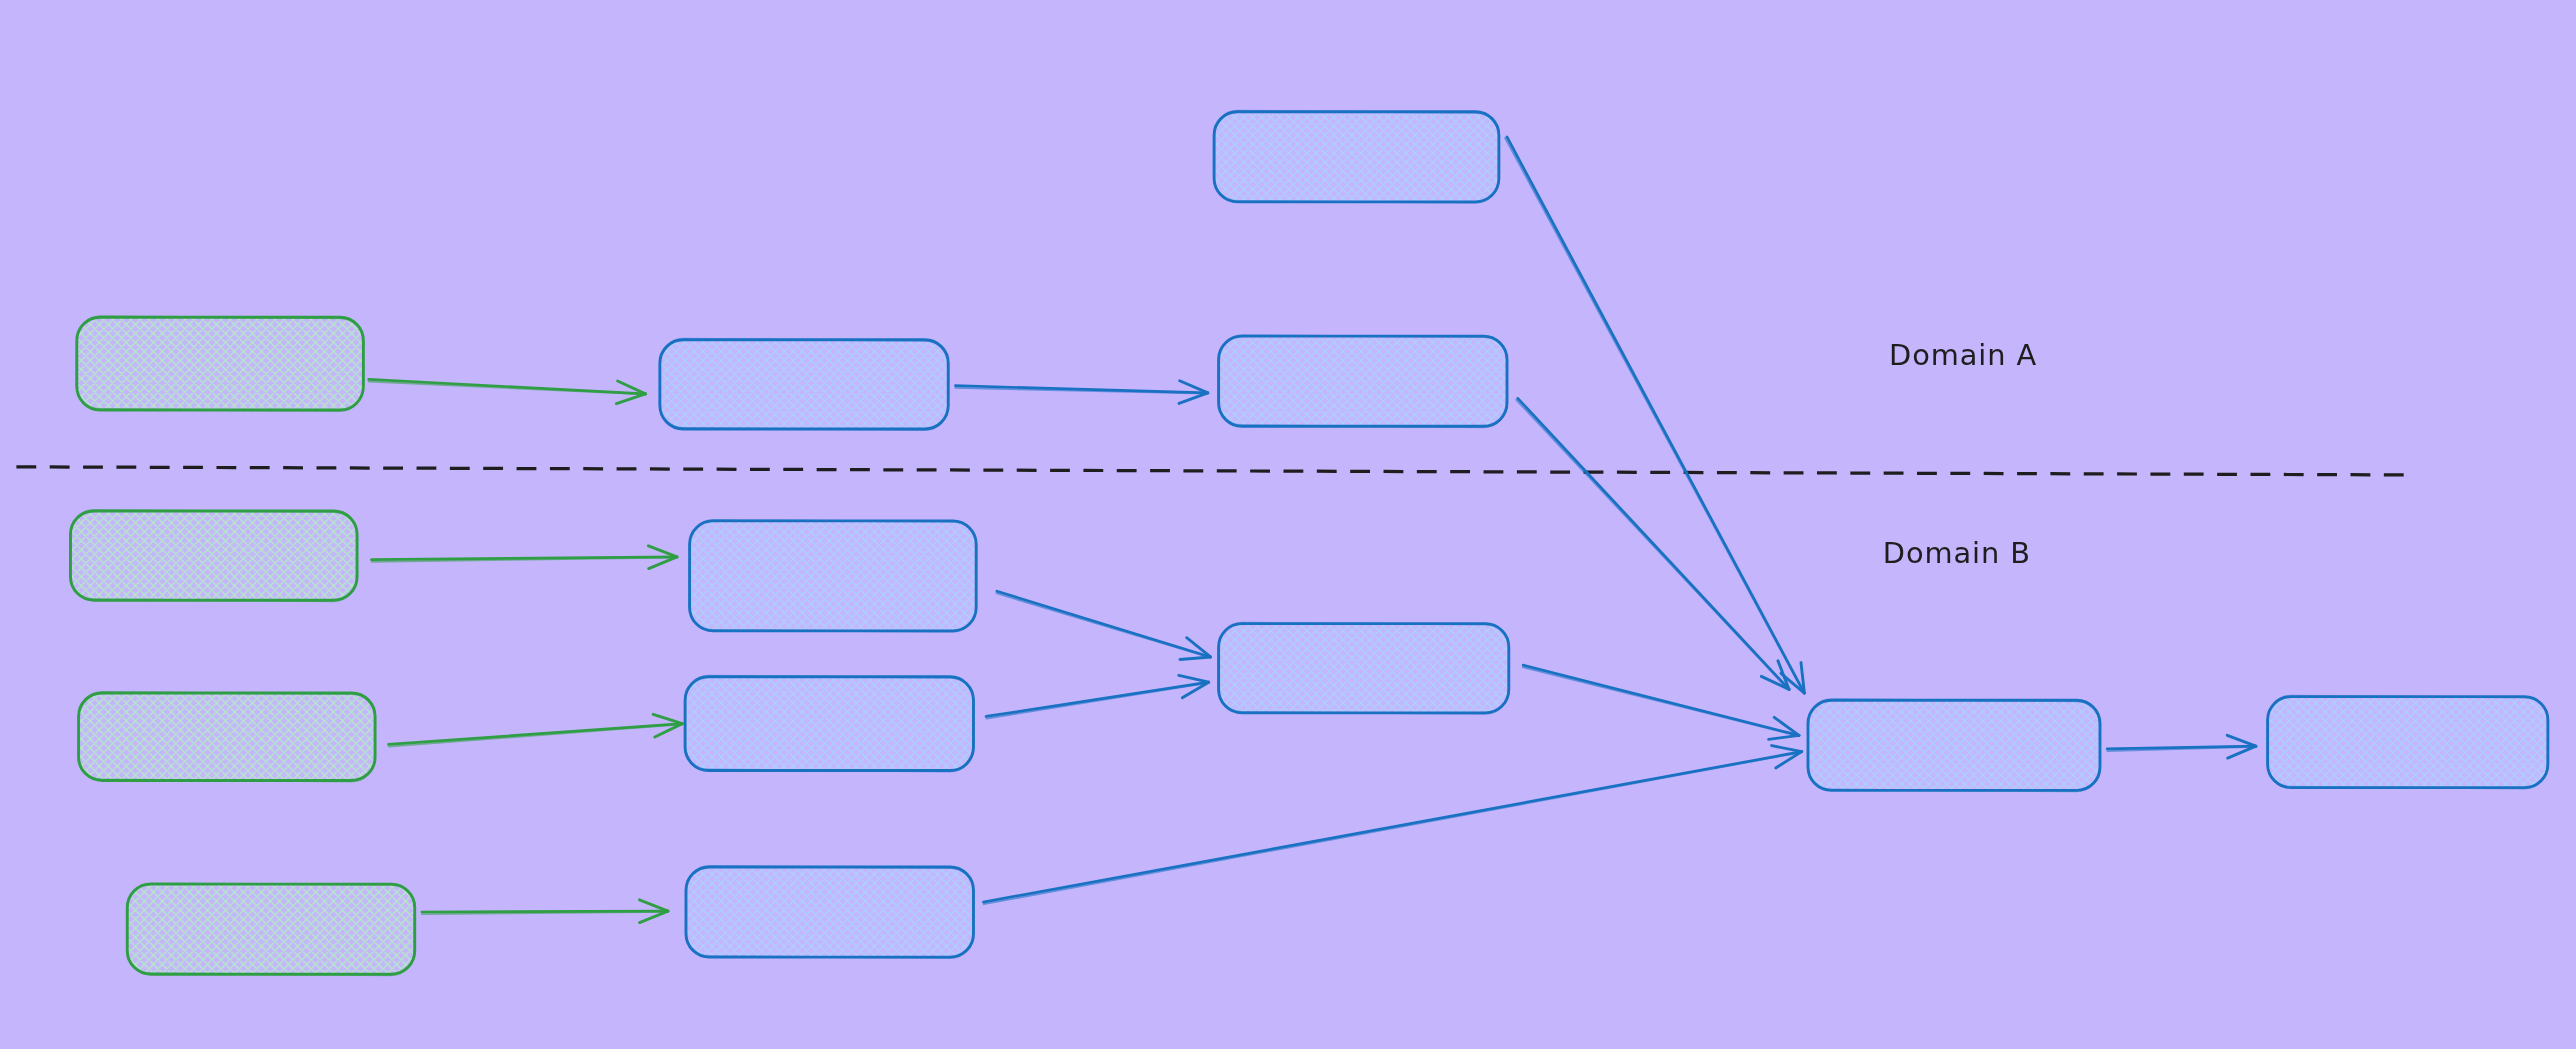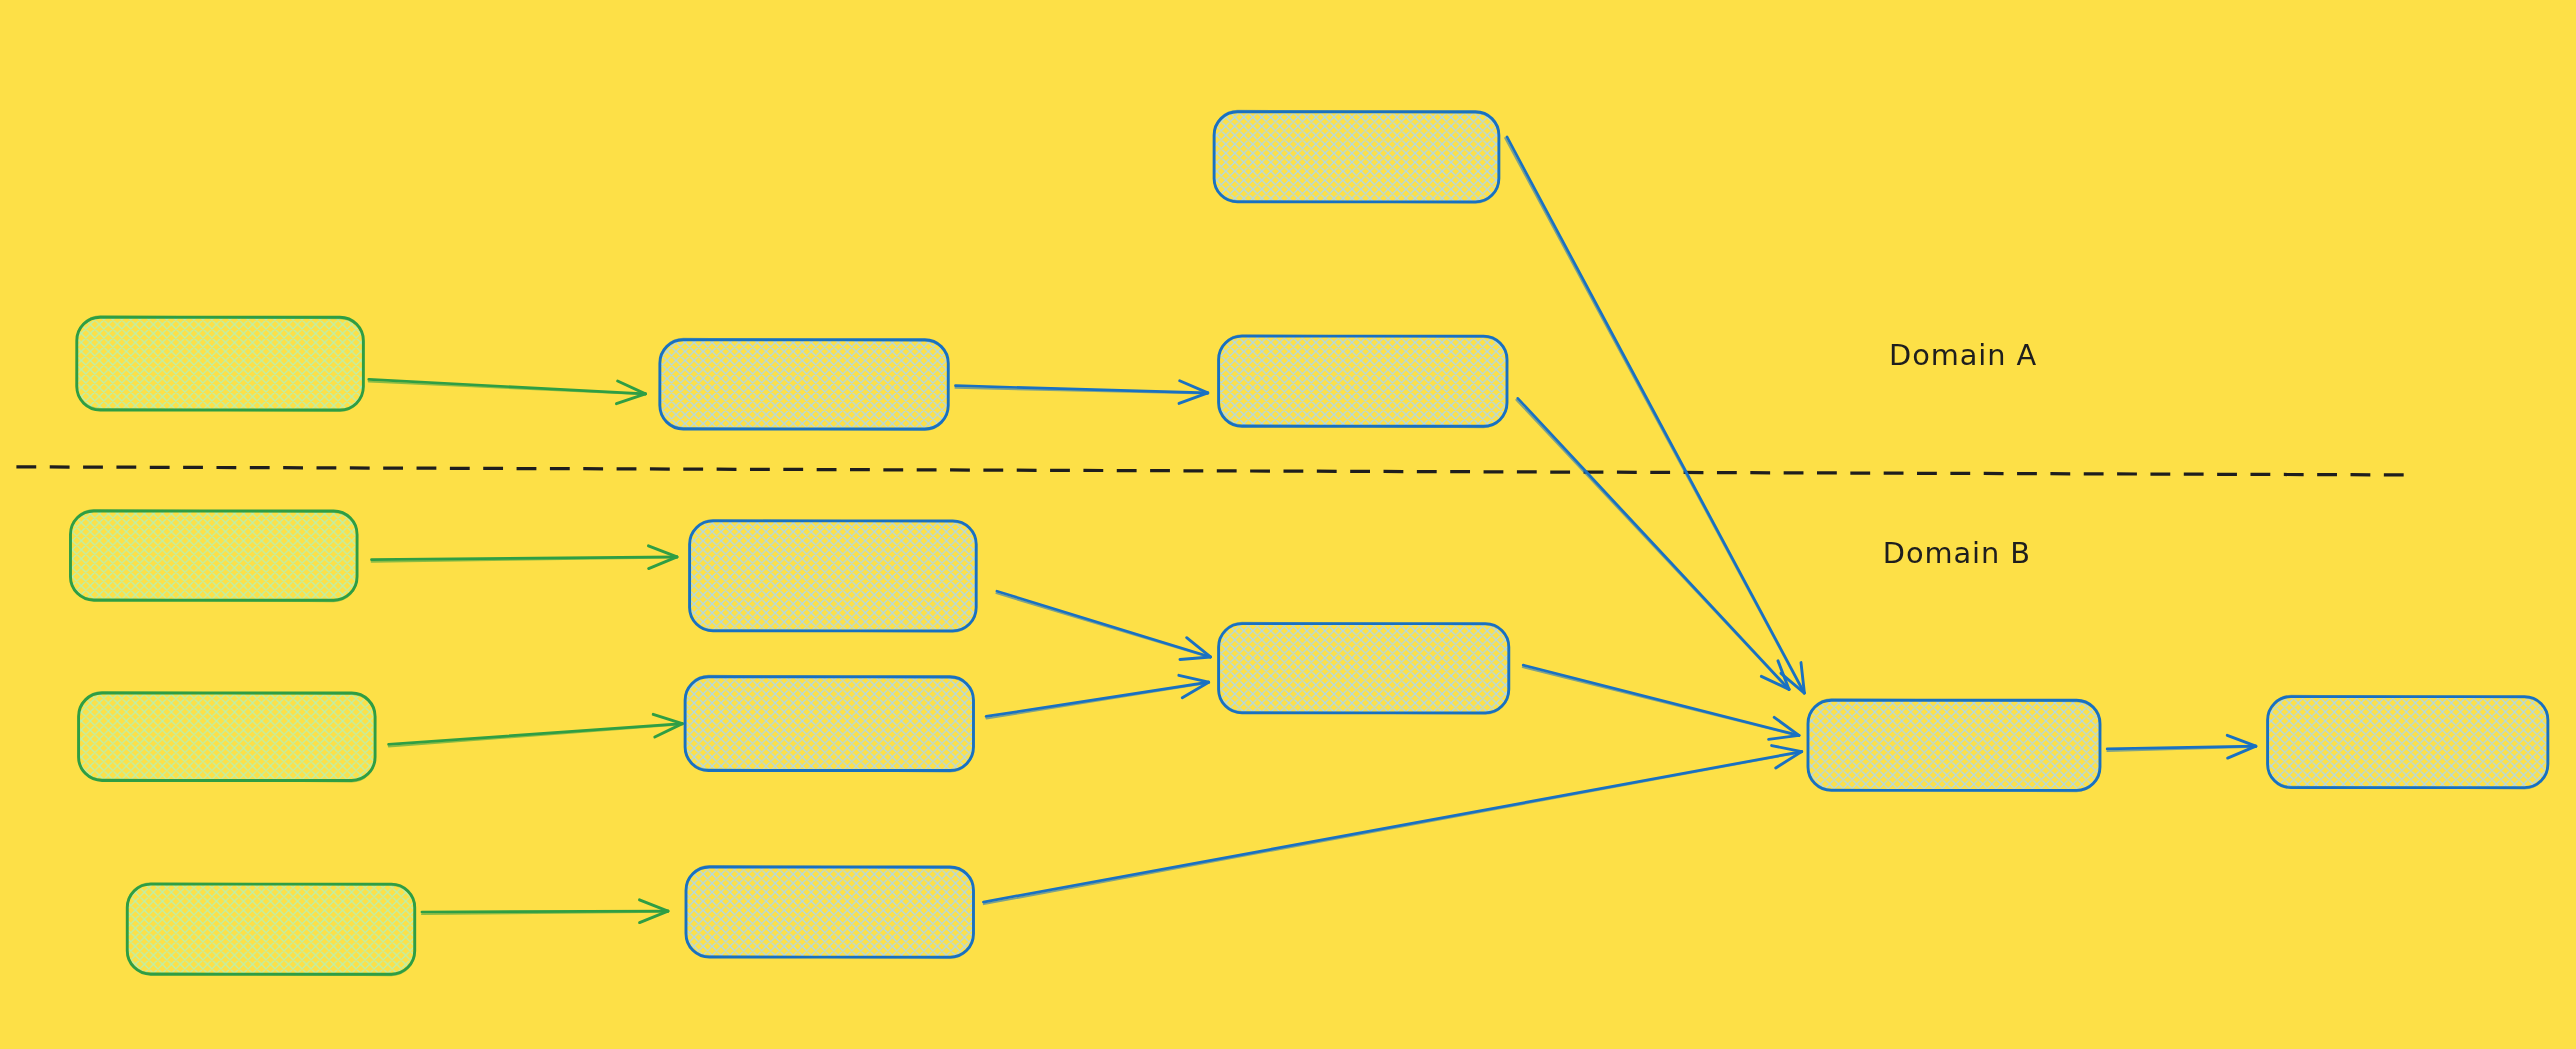--- a/index.html
+++ b/index.html
@@ -10,21 +10,21 @@
   body {
     width: 2576px;
     height: 1049px;
     overflow: hidden;
     font-family: "DejaVu Sans", sans-serif;
   }
   #stage {
     position: relative;
     width: 2576px;
     height: 1049px;
-    background: #fde047;
+    background: #c4b5fd;
   }
   svg { display: block; }
   text.hand {
     font-family: "DejaVu Sans", sans-serif;
     font-size: 32px;
     letter-spacing: 1px;
     fill: #1e1e1e;
   }
 </style>
 </head>

